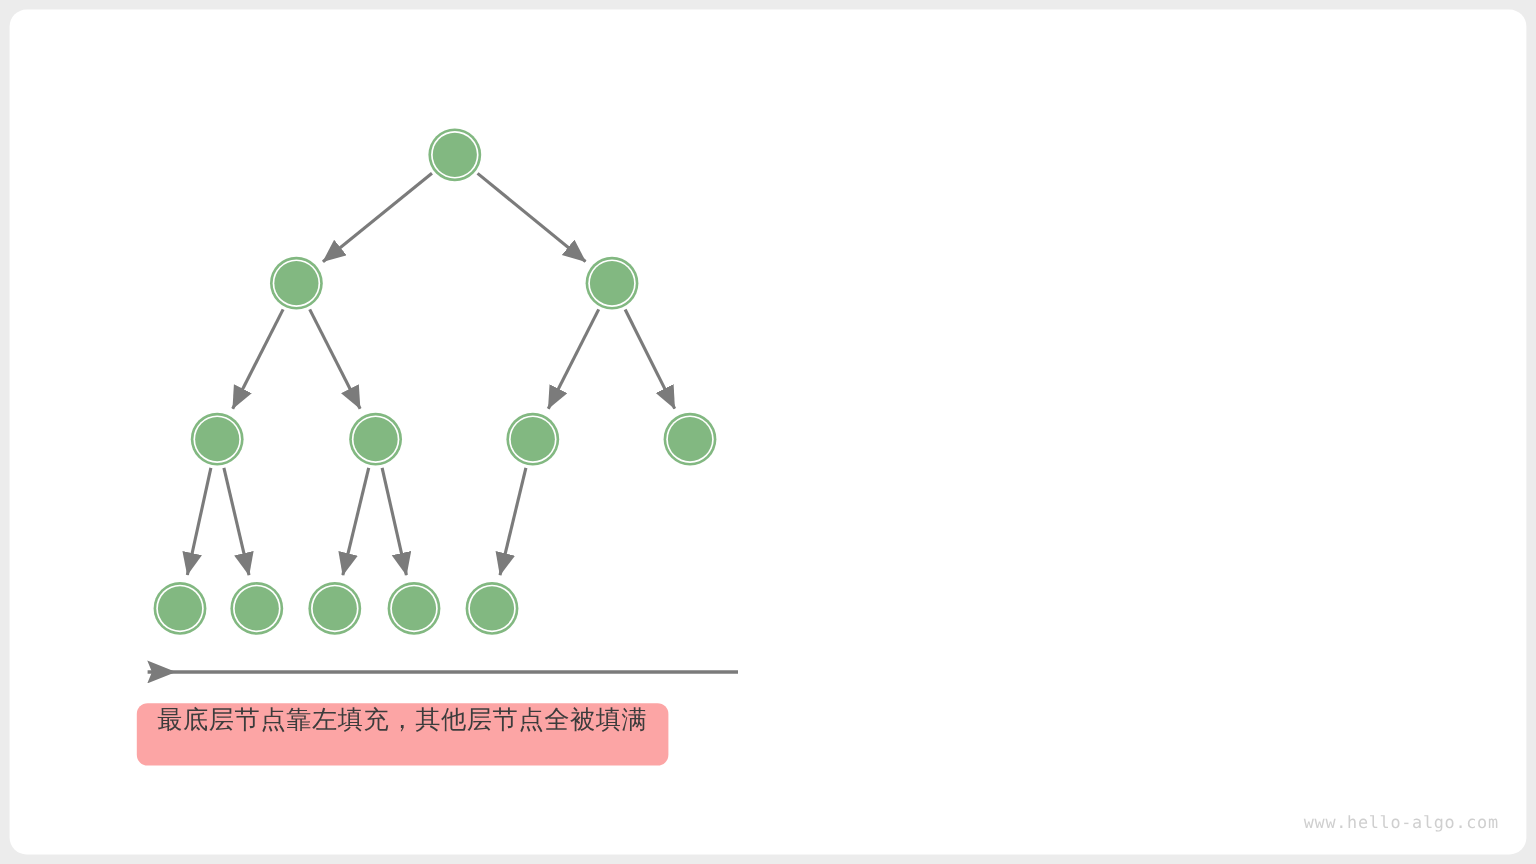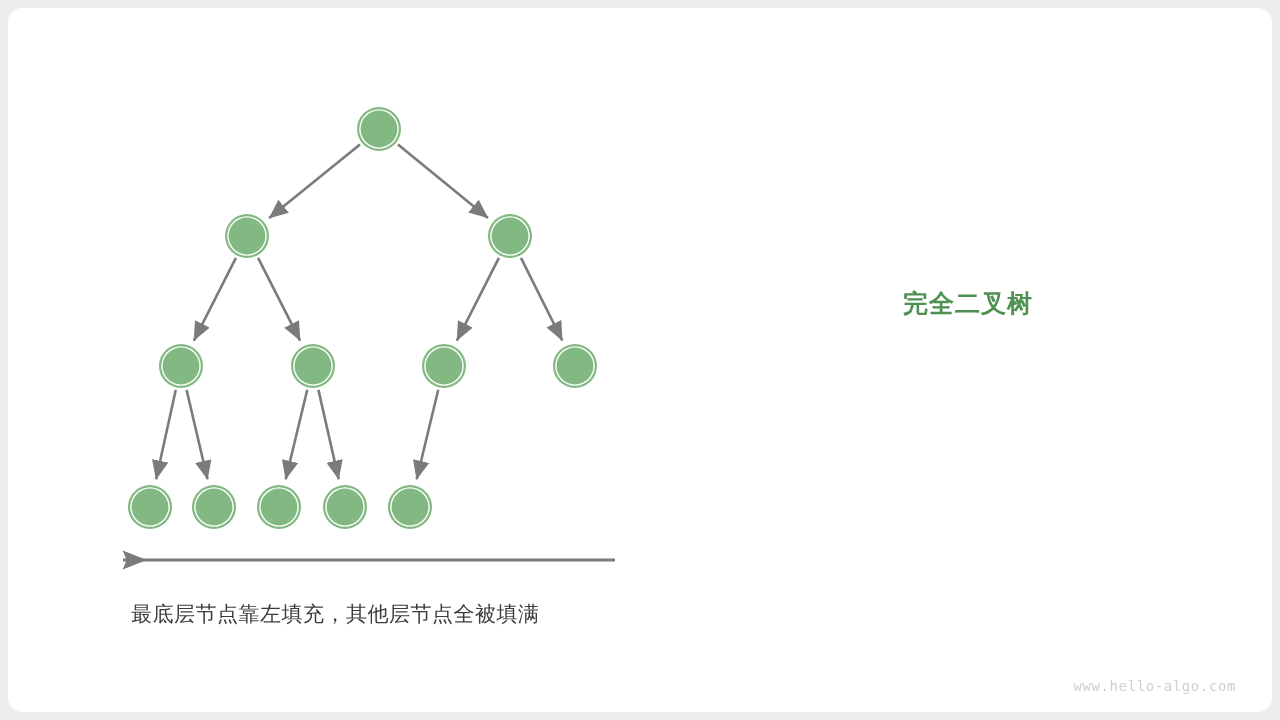--- a/index.html
+++ b/index.html
@@ -53,38 +53,38 @@
     font-size: 21px;
     color: #3d3d3d;
     margin-top: 14px;
     line-height: 28px;
     letter-spacing: 0.4px;
   }
   .caption-box {
     position: absolute;
     left: 114px;
     top: 586px;
-    height: 42px;
+    height: 52px;
     display: flex;
-    align-items: flex-end;
+    align-items: flex-start;
     padding: 0 17px;
-    background: #ffffff;
+    background: #fca5a5;
     border-radius: 9px;
     box-sizing: border-box;
   }
   .caption-text {
     font-family: "Liberation Sans", sans-serif;
     font-size: 21px;
     color: #3c3c3c;
     letter-spacing: 0.5px;
     white-space: nowrap;
   }
   .watermark {
     position: absolute;
-    right: 44px;
+    right: 31px;
     bottom: 26px;
     font-family: "DejaVu Sans Mono", "Liberation Mono", monospace;
     font-size: 14px;
     color: #cfcfcf;
     letter-spacing: 0.6px;
   }
 </style>
 </head>
 <body>
 
@@ -175,21 +175,20 @@
           <circle cx="410" cy="507" r="19.8" fill="#ffffff"></circle>
           <circle cx="410" cy="507" r="18.4" fill="#82b881"></circle>
         </g>
       </g>
     <g id="flow-layer">
         <line x1="615" y1="560" x2="123" y2="560" stroke="#7b7b7b" stroke-width="2.8" marker-end="url(#arrowFlat)"></line>
       </g>
   </svg>
 
   <div class="label-block">
-    <div class="label-title">完全二叉树</div>
   </div>
 
   <div class="caption-box">
     <span class="caption-text">最底层节点靠左填充，其他层节点全被填满</span>
   </div>
 
   <div class="watermark">www.hello-algo.com</div>
 
 </div>
 

